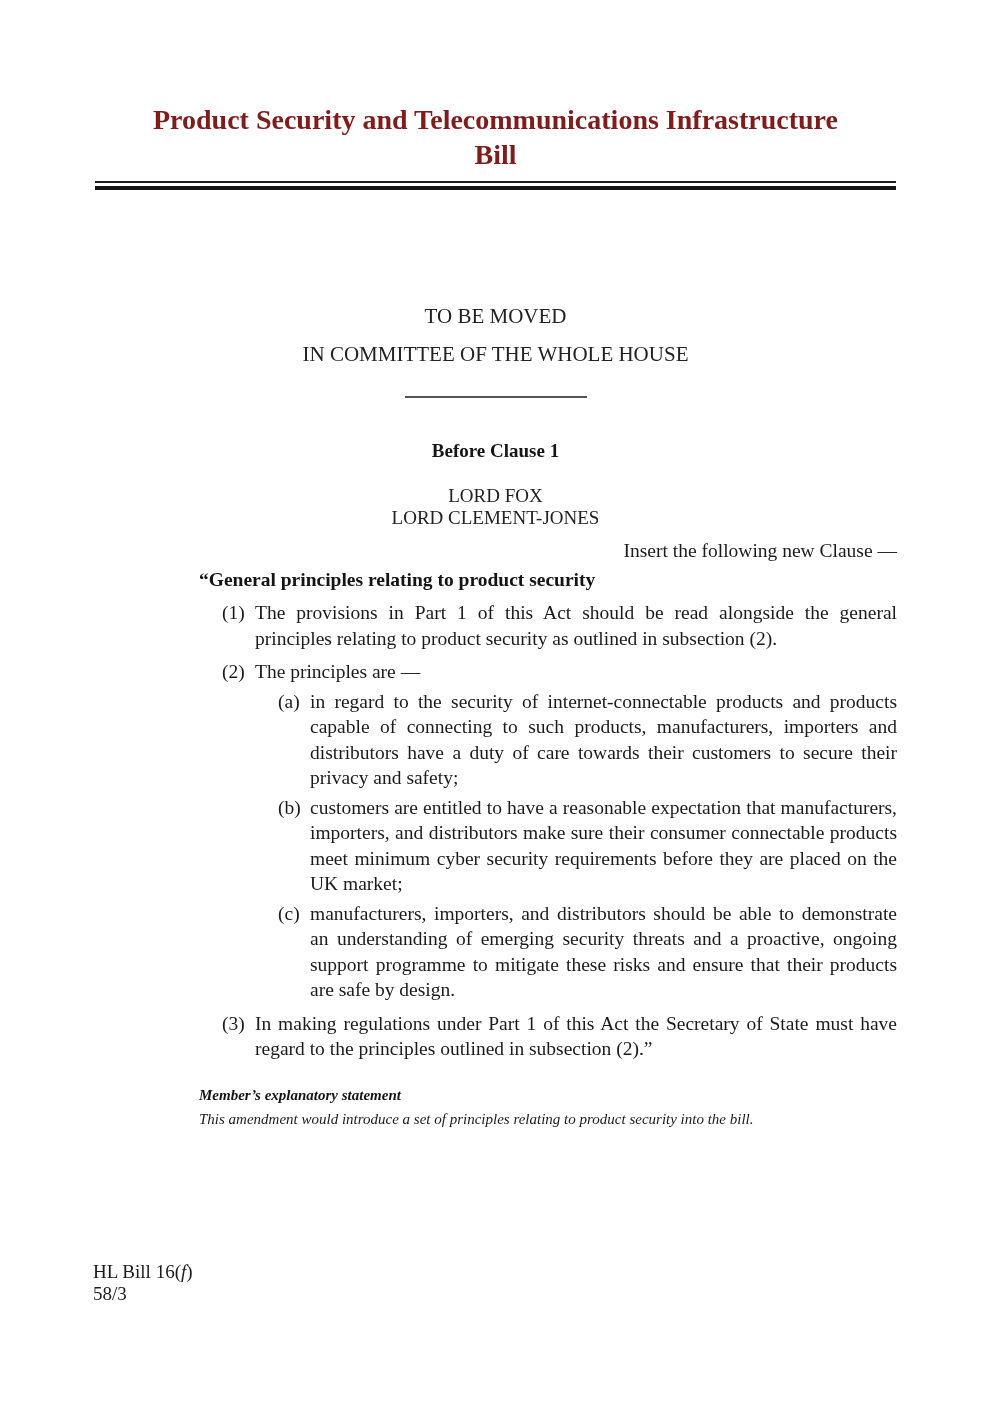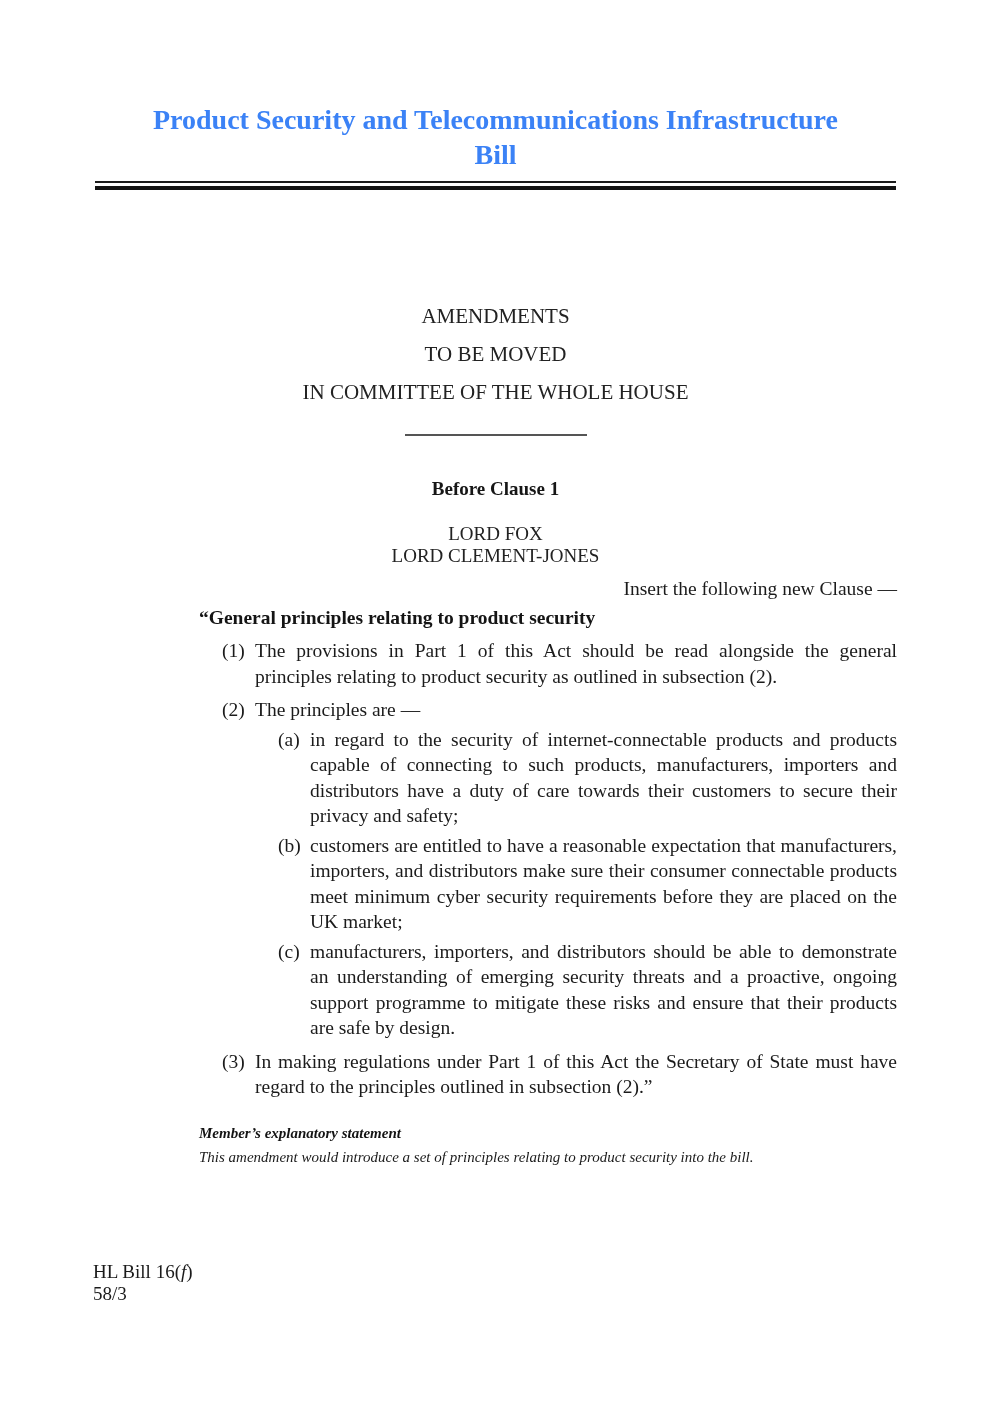--- a/index.html
+++ b/index.html
@@ -17,21 +17,21 @@
     overflow: hidden;
   }
   
   .doc-title {
     margin: 0 95px;
     padding-top: 102px;
     text-align: center;
     font-size: 28px;
     font-weight: bold;
     line-height: 35px;
-    color: #3b82f6;
+    color: #7f1d1d;
   }
   .rule-double {
     margin: 9px 95px 0 95px;
     height: 3px;
     border-top: 2px solid #1c1c1c;
     border-bottom: 4px solid #141414;
   }
   
   .amendments-block {
     margin-top: 114px;
@@ -131,21 +131,20 @@
 
 <div class="page">
 
   <div class="doc-title">
     <div>Product Security and Telecommunications Infrastructure</div>
     <div>Bill</div>
   </div>
   <div class="rule-double"></div>
 
   <div class="amendments-block">
-    <div class="hline">AMENDMENTS</div>
     <div class="hline">TO BE MOVED</div>
     <div class="hline">IN COMMITTEE OF THE WHOLE HOUSE</div>
   </div>
 
   <hr class="short-rule">
 
   <div class="before-clause">Before Clause 1</div>
 
   <div class="sponsors">
     <div>LORD FOX</div>

